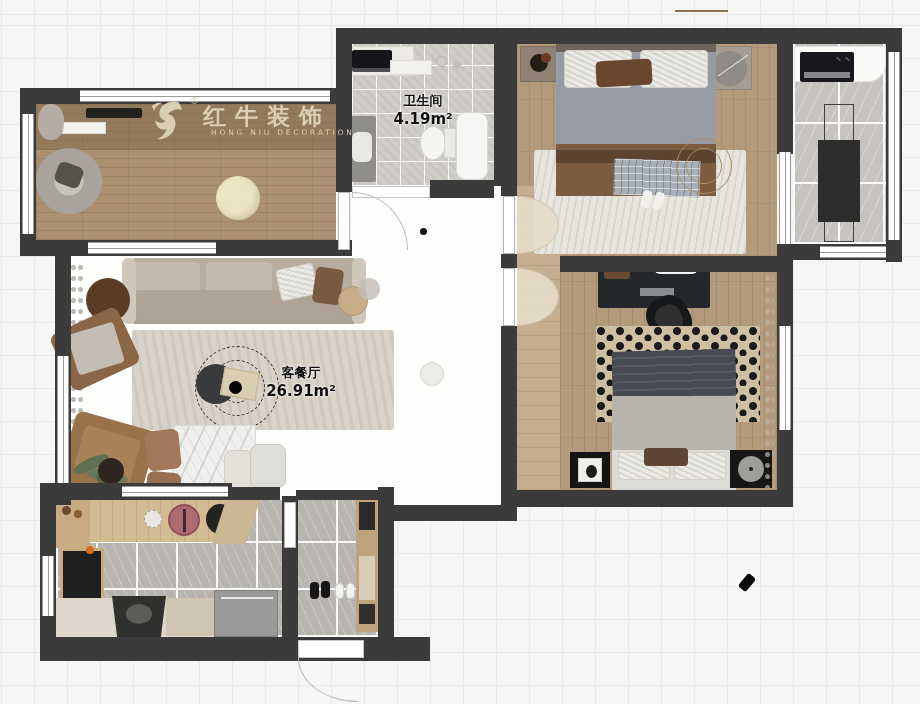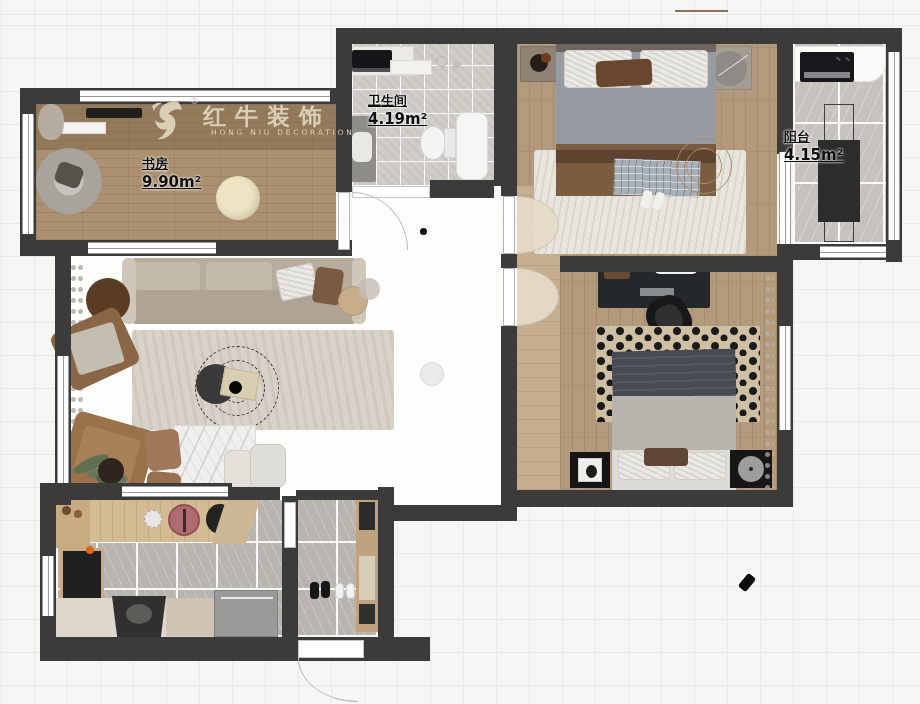--- a/index.html
+++ b/index.html
@@ -34,22 +34,22 @@
       repeating-linear-gradient(115deg,rgba(255,255,255,.3) 0 1px,transparent 1px 11px);}
   .white-floor{background:#fefefd;}
   .wall{background:#3b3b3b;}
   .win-h{background:#fff;border-top:1px solid #9b9b9b;border-bottom:1px solid #9b9b9b;}
   .win-h:before{content:"";position:absolute;left:0;right:0;top:50%;border-top:1px solid #9b9b9b;}
   .win-v{background:#fff;border-left:1px solid #9b9b9b;border-right:1px solid #9b9b9b;}
   .win-v:before{content:"";position:absolute;top:0;bottom:0;left:50%;border-left:1px solid #9b9b9b;}
   .leaf{background:#fff;border:1px solid #b5b5b5;}
   .arc-beige{background:#e6dcc9;border:1px solid #cfc5b2;border-left:none;
     border-top-right-radius:100% 50%;border-bottom-right-radius:100% 50%;opacity:.92;}
-  .room-label{position:absolute;color:#0d0d0d;
-    text-shadow:0 0 3px rgba(255,255,255,.9),0 0 2px rgba(255,255,255,.9);pointer-events:none;text-decoration:underline;}
+  .room-label{position:absolute;text-align:center;color:#0d0d0d;
+    text-shadow:0 0 3px rgba(255,255,255,.9),0 0 2px rgba(255,255,255,.9);pointer-events:none;}
   .room-label .rn{font-size:13px;font-weight:bold;line-height:17px;}
   .room-label .ra{font-size:15px;font-weight:bold;line-height:20px;}
   .logo{position:absolute;display:flex;align-items:center;gap:8px;color:#ded3ba;opacity:.95;}
   .logo .cn{font-size:23px;font-weight:bold;letter-spacing:9px;line-height:24px;white-space:nowrap;}
   .logo .en{font-size:7.5px;letter-spacing:2.8px;line-height:9px;white-space:nowrap;padding-left:8px;}
   .circ{border-radius:50%;}
   .dash-circle{border:1.5px dashed #2e2e2e;border-radius:50%;background:transparent;}
   .rug2{background-color:#cfc0a4;background-image:
       radial-gradient(circle at 5px 5px,#1b1b1b 3.5px,transparent 4.5px),
       radial-gradient(circle at 14px 12px,#1b1b1b 3px,transparent 4px);
@@ -295,26 +295,22 @@
       <path d="M30 4 C22 2 14 6 12 12 C10 17 13 22 18 23 C14 26 10 25 7 22 C8 30 14 33 19 31 C17 36 13 40 9 41 C17 42 25 37 27 29 C29 22 25 17 20 16 C24 12 29 10 34 12 C33 8 32 6 30 4 Z" fill="#ded3ba"></path>
       <path d="M4 8 C7 5 11 4 14 5 C10 7 7 9 6 13 Z" fill="#ded3ba"></path>
     </svg>
     <span style="font-size:9px;align-self:flex-start;margin:-2px -4px 0 -6px;">®</span>
     <div>
       <div class="cn">红牛装饰</div>
       <div class="en">HONG NIU DECORATION</div>
     </div>
   </div>
 
-  <div class="room-label" style="left:142px;top:155px;width:110px;">
-    <div class="rn">书房</div>
-    <div class="ra">9.90m²</div>
-  </div>
   <div class="room-label" style="left:368px;top:92px;width:110px;">
     <div class="rn">卫生间</div>
     <div class="ra">4.19m²</div>
   </div>
-  <div class="room-label" style="left:784px;top:128px;width:110px;">
-    <div class="rn">阳台</div>
-    <div class="ra">4.15m²</div>
+  <div class="room-label" style="left:246px;top:364px;width:110px;">
+    <div class="rn">客餐厅</div>
+    <div class="ra">26.91m²</div>
   </div>
 
 </div>
 
 </body></html>

